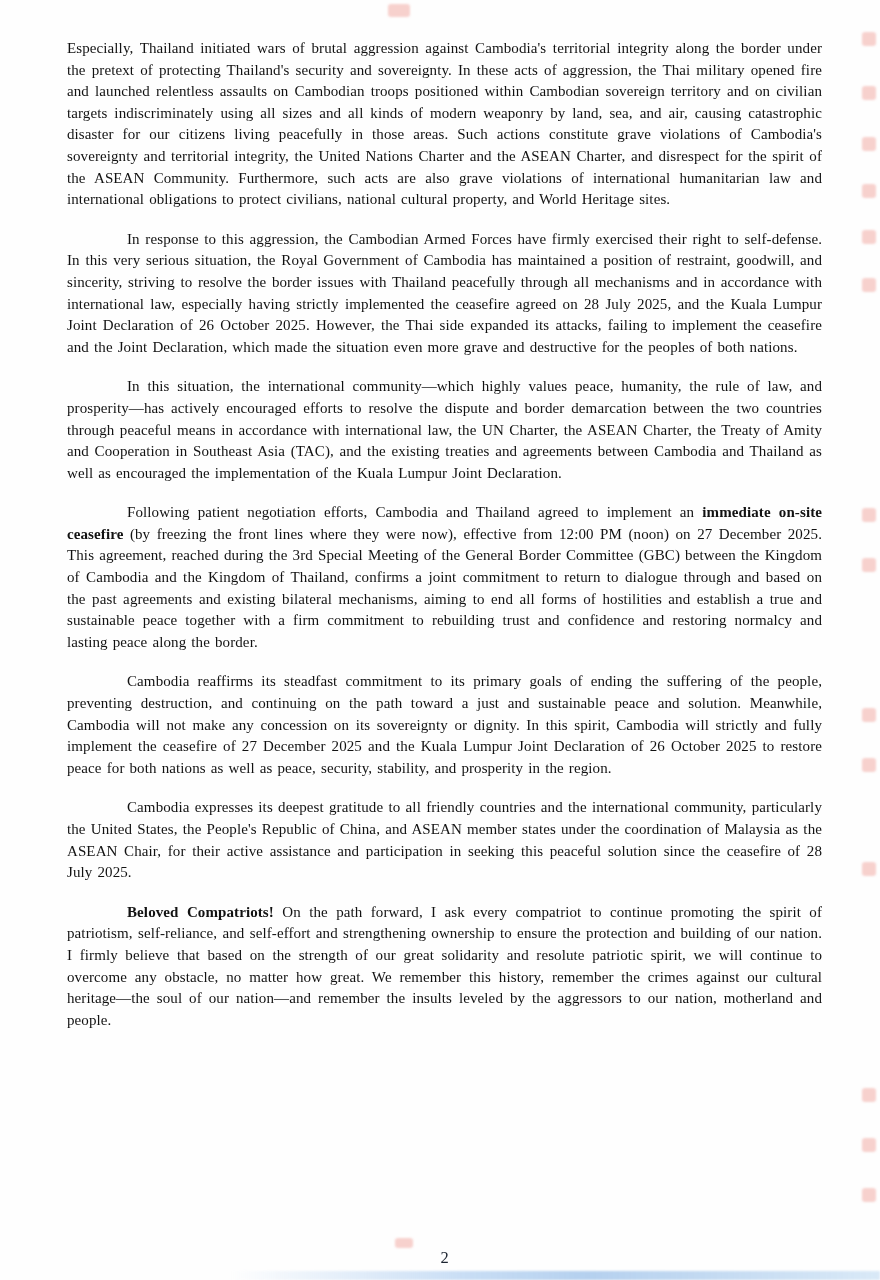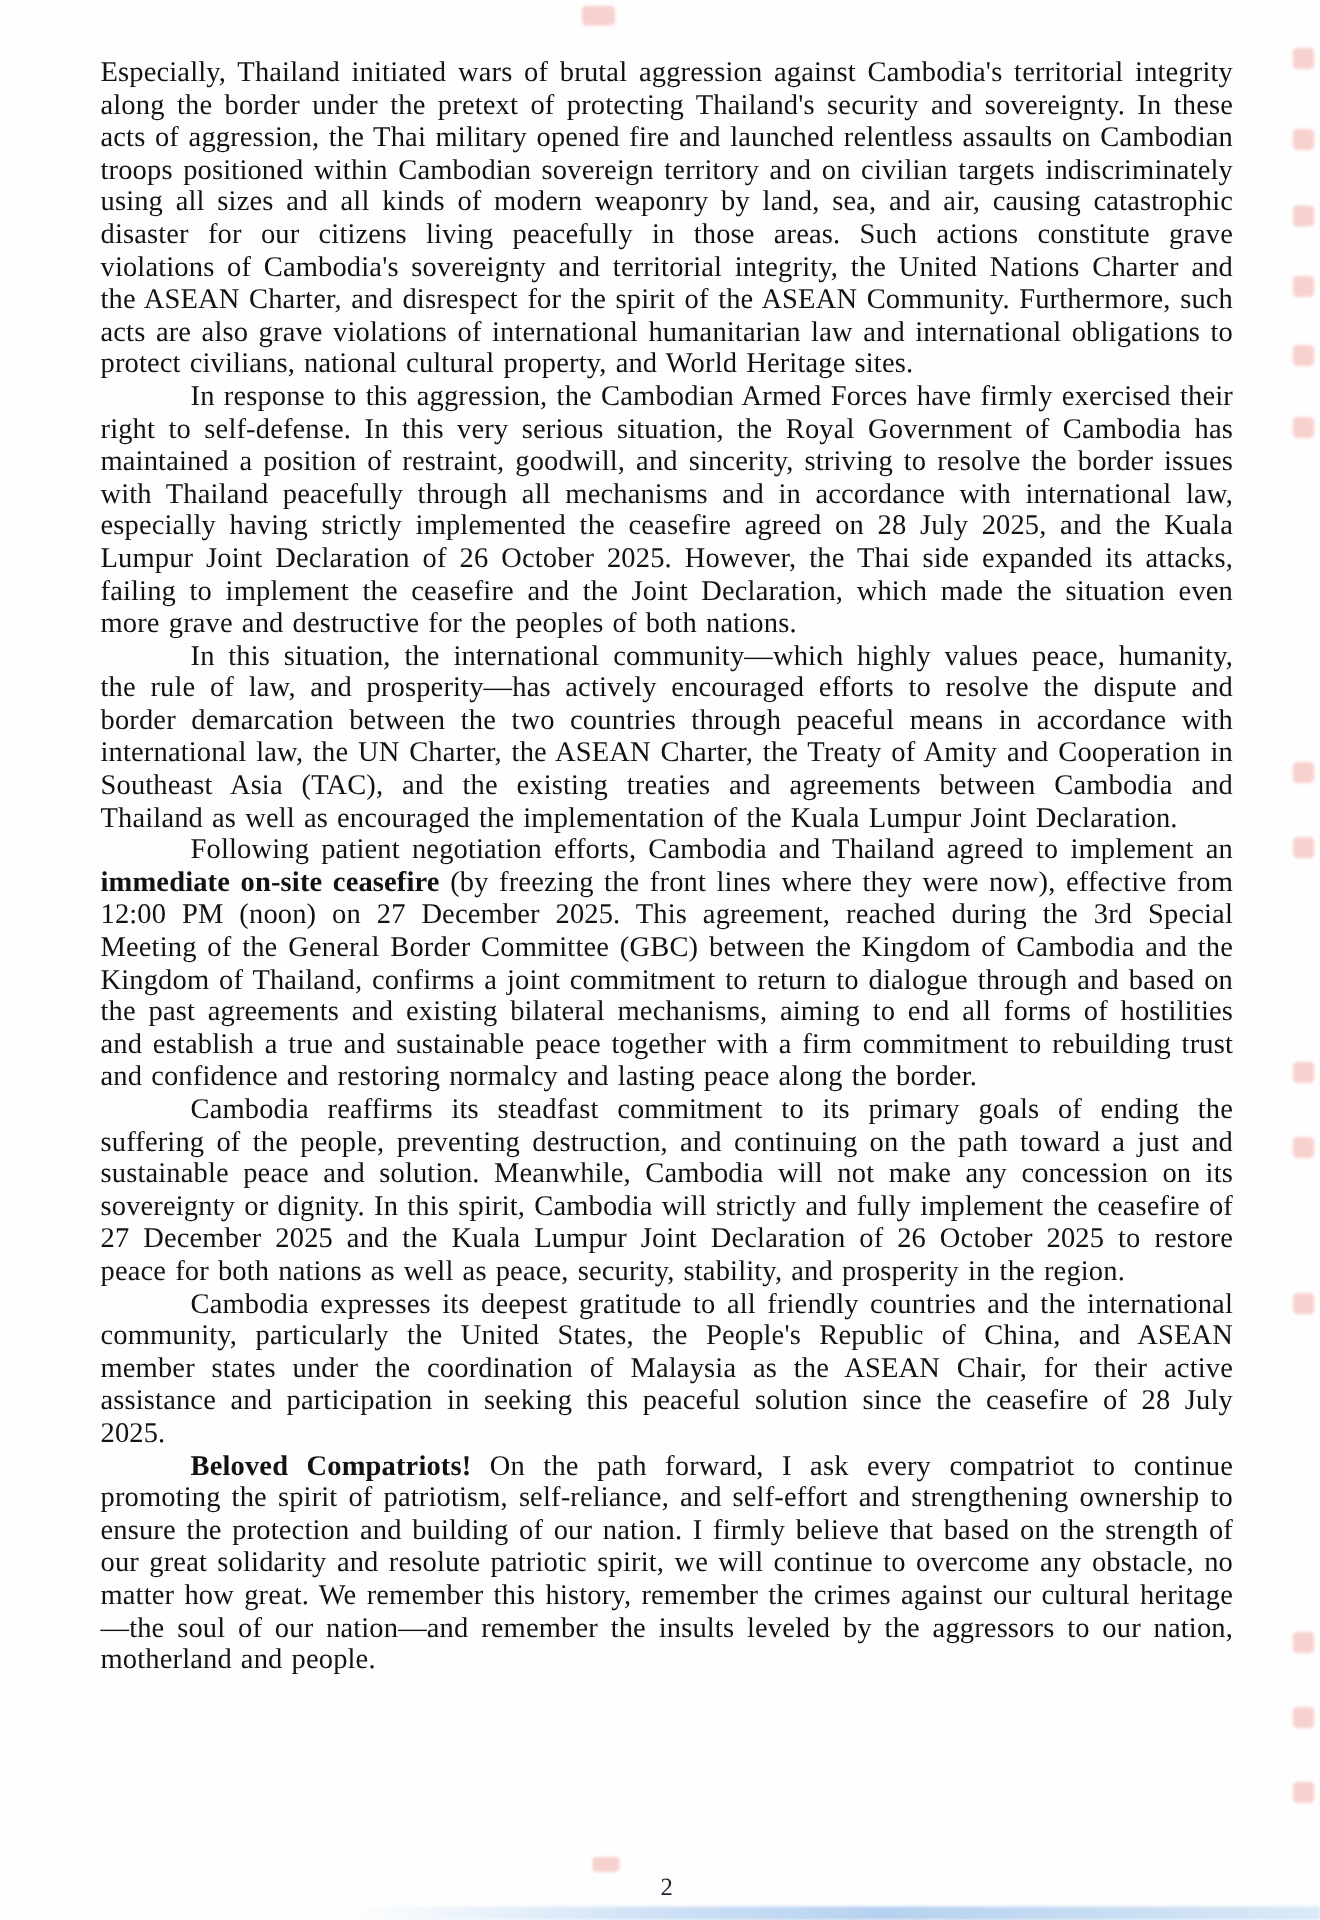--- a/index.html
+++ b/index.html
@@ -21,27 +21,27 @@
     background: #fefefe;
   }
   .doc-body {
     position: absolute;
     left: 67px;
     top: 38px;
     width: 755px;
   }
   .para {
     margin: 0;
-    font-size: 19px;
+    font-size: 15px;
     line-height: 21.6px;
     text-align: justify;
     letter-spacing: 0.1px;
     word-spacing: 1.2px;
   }
-  .para + .para { }
+  .para + .para { margin-top: 18px; }
   .para.indent { text-indent: 60px; }
   .run-bold { font-weight: bold; }
   .run-italic { }
   .page-footer {
     position: absolute;
     left: 67px;
     width: 755px;
     bottom: 12px;
     text-align: center;
     font-size: 16.5px;

